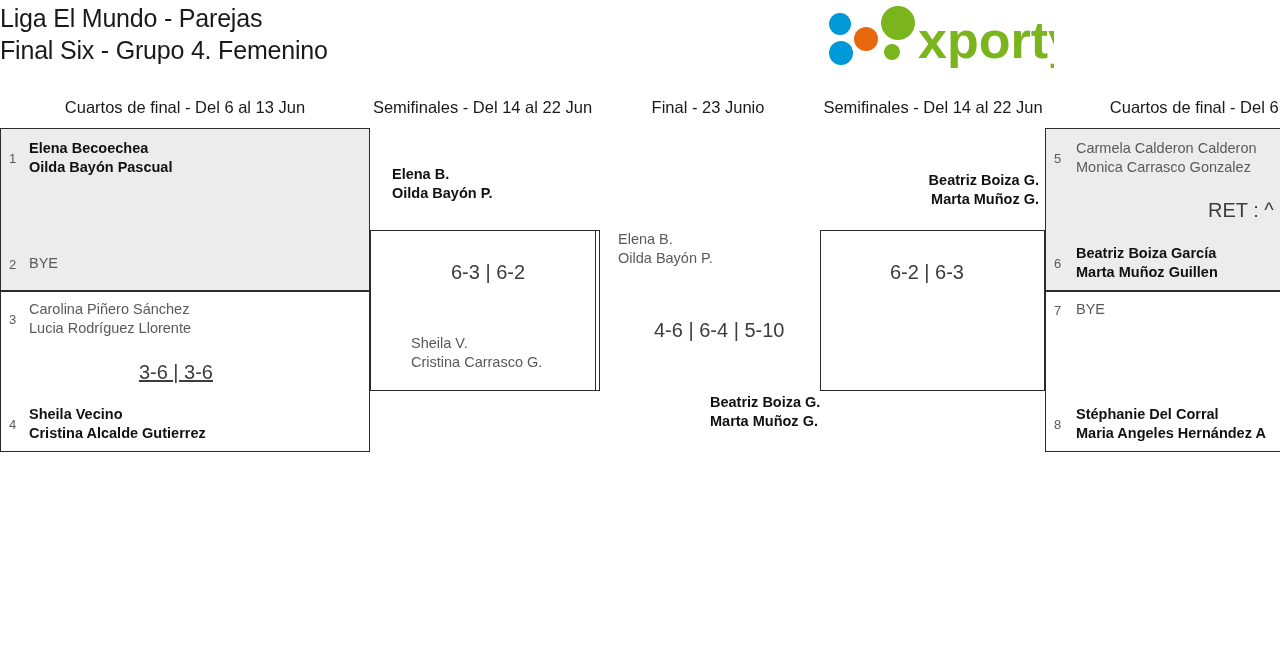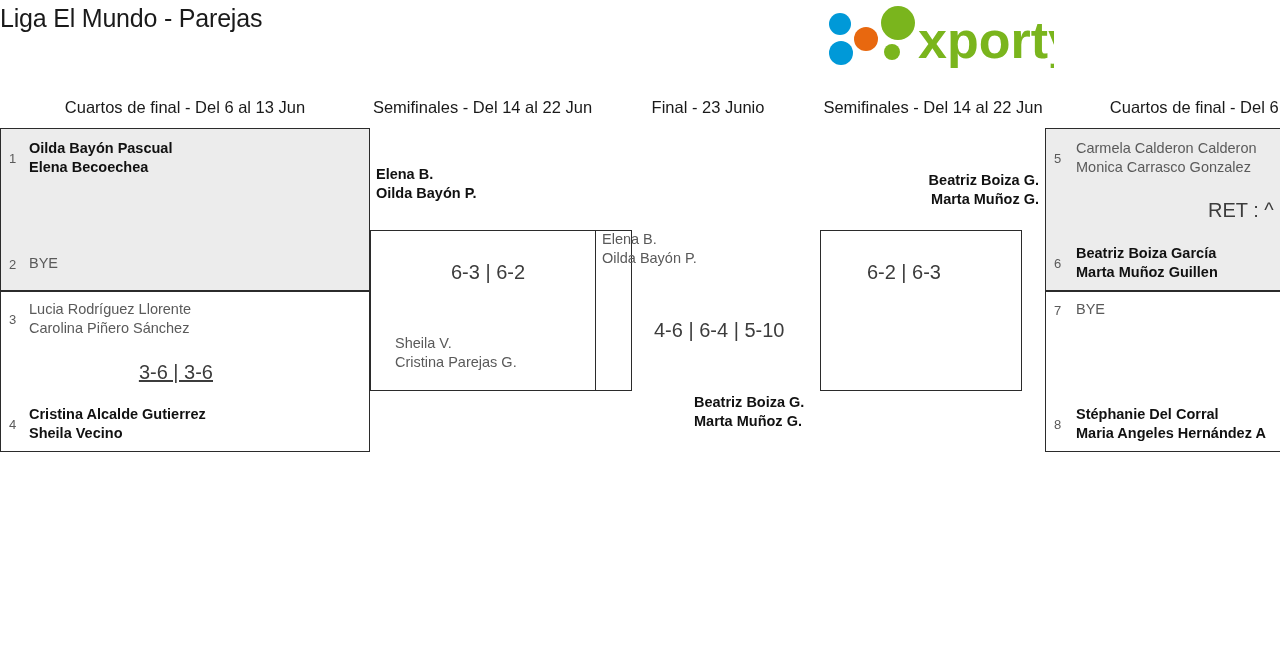--- a/index.html
+++ b/index.html
@@ -76,20 +76,21 @@
   }
   .comp .seed {
     position: absolute;
     font-size: 13px;
     color: #5a5a5a;
     top: 50%;
     transform: translateY(-50%);
   }
   .comp .names {
     white-space: nowrap;
+    margin-left: 16px;
   }
   .win  { font-weight: 700; color: #111111; }
   .lose { font-weight: 400; color: #5a5a5a; }
 
   .score {
     position: absolute;
     font-size: 20px;
     line-height: 19px;
     color: #3c3c3c;
     white-space: nowrap;
@@ -99,21 +100,21 @@
   
   .cbox {
     position: absolute;
     box-sizing: border-box;
   }
 </style>
 </head>
 <body>
 
 <div id="header">
-  <div id="title"><span>Liga El Mundo - Parejas</span><br></div>
+  <div id="title"><span>Liga El Mundo - Parejas</span><br><span>Final Six - Grupo 4. Femenino</span></div>
 
   <div id="logo">
     <svg width="232" height="62" viewBox="0 0 232 62" xmlns="http://www.w3.org/2000/svg">
       <circle cx="18" cy="18" r="11" fill="#0099d8"></circle>
       <circle cx="19" cy="47" r="12" fill="#0099d8"></circle>
       <circle cx="44" cy="33" r="12" fill="#e8680f"></circle>
       <circle cx="70" cy="46" r="8" fill="#7ab51d"></circle>
       <circle cx="76" cy="17" r="17" fill="#7ab51d"></circle>
       <text x="96" y="52" font-family="'Liberation Sans', sans-serif" font-size="52" font-weight="700" fill="#7ab51d">xporty</text>
     </svg>
@@ -123,57 +124,57 @@
 <div class="round-header" id="rh-qf-left">Cuartos de final - Del 6 al 13 Jun</div>
 <div class="round-header" id="rh-sf-left">Semifinales - Del 14 al 22 Jun</div>
 <div class="round-header" id="rh-final">Final - 23 Junio</div>
 <div class="round-header" id="rh-sf-right">Semifinales - Del 14 al 22 Jun</div>
 <div class="round-header" id="rh-qf-right">Cuartos de final - Del 6 al 13 Jun</div>
 
 <div class="box shaded" style="left:0px; top:128px; width:370px; height:163px;">
   <div class="comp" style="left:8px; top:10px; width:350px;">
     <span class="seed" style="left:0px;">1</span>
     <div class="names win" style="margin-left:20px;">
+      <div>Elena Becoechea</div>
       <div>Oilda Bayón Pascual</div>
-      <div>Elena Becoechea</div>
     </div>
   </div>
   <div class="comp" style="left:8px; top:125px; width:350px;">
     <span class="seed" style="left:0px;">2</span>
     <div class="names lose" style="margin-left:20px;">
       <div>BYE</div>
     </div>
   </div>
   <div class="score align-right" style="right:155px; top:68px;"></div>
 </div>
 
 <div class="box plain" style="left:0px; top:291px; width:370px; height:161px;">
   <div class="comp" style="left:8px; top:8px; width:350px;">
     <span class="seed" style="left:0px;">3</span>
     <div class="names lose" style="margin-left:20px;">
+      <div>Carolina Piñero Sánchez</div>
       <div>Lucia Rodríguez Llorente</div>
-      <div>Carolina Piñero Sánchez</div>
     </div>
   </div>
   <div class="comp" style="left:8px; top:113px; width:350px;">
     <span class="seed" style="left:0px;">4</span>
     <div class="names win" style="margin-left:20px;">
+      <div>Sheila Vecino</div>
       <div>Cristina Alcalde Gutierrez</div>
-      <div>Sheila Vecino</div>
     </div>
   </div>
   <div class="score align-right" style="right:156px; top:71px;text-decoration:underline;">3-6 | 3-6</div>
 </div>
 
-<div class="cbox" style="left:370px; top:230px; width:262px; height:161px; border:1px solid #2b2b2b; border-top:1px solid #2b2b2b;">
+<div class="cbox" style="left:370px; top:230px; width:230px; height:161px; border:1px solid #2b2b2b; border-top:1px solid #2b2b2b;">
   <div class="score" style="left:80px; top:32px;">6-3 | 6-2</div>
   <div class="comp" style="left:24px; top:103px;">
     <div class="names lose">
       <div>Sheila V.</div>
-      <div>Cristina Parejas G.</div>
+      <div>Cristina Carrasco G.</div>
     </div>
   </div>
 </div>
 
 <div class="comp" style="left:376px; top:165px;">
   <div class="names win">
     <div>Elena B.</div>
     <div>Oilda Bayón P.</div>
   </div>
 </div>
@@ -189,21 +190,21 @@
   </div>
   <div class="score" style="left:58px; top:91px;">4-6 | 6-4 | 5-10</div>
 </div>
 <div class="comp" style="left:694px; top:393px;">
   <div class="names win">
     <div>Beatriz Boiza G.</div>
     <div>Marta Muñoz G.</div>
   </div>
 </div>
 
-<div class="cbox" style="left:820px; top:230px; width:202px; height:161px; border:1px solid #2b2b2b;">
+<div class="cbox" style="left:820px; top:230px; width:225px; height:161px; border:1px solid #2b2b2b;">
   <div class="score" style="right:80px; top:32px;">6-2 | 6-3</div>
 </div>
 <div class="comp" style="right:241px; top:171px; text-align:right;">
   <div class="names win" style="text-align:right;">
     <div>Beatriz Boiza G.</div>
     <div>Marta Muñoz G.</div>
   </div>
 </div>
 <div class="cbox" style="left:1045px; top:209px; width:1px; height:22px; background:#2b2b2b;"></div>
 

